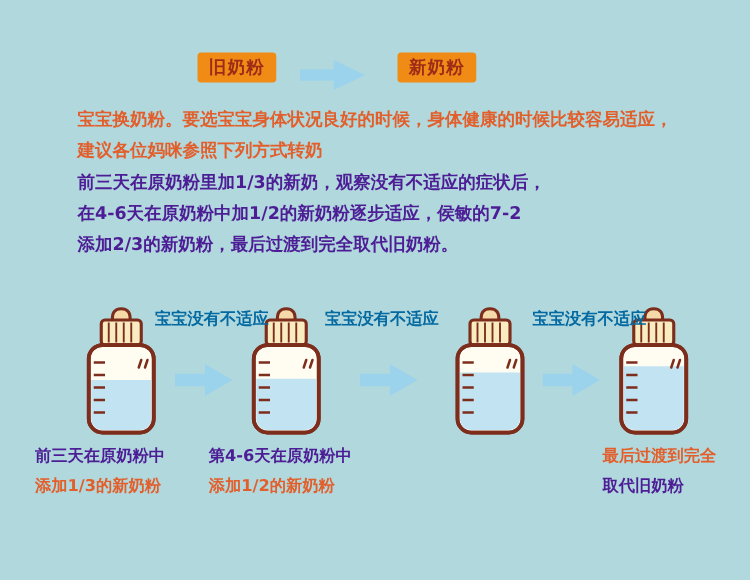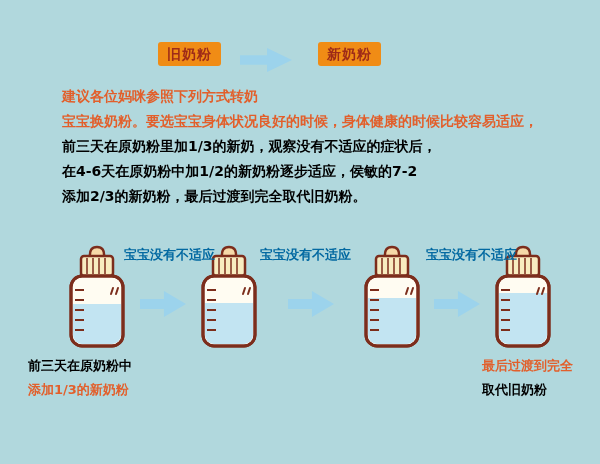--- a/index.html
+++ b/index.html
@@ -11,38 +11,38 @@
   .stage{position:relative;width:600px;height:464px;overflow:hidden;background:#b1d8dd;}
   .abs{position:absolute;}
   .pill{
     background:#f08c15;color:#9e2b18;
     font-weight:bold;font-size:14px;line-height:18px;
     padding:3px 9px;border-radius:3px;letter-spacing:1px;white-space:nowrap;
   }
   .arrow{background:#9cd3ec;}
   .arrow-right{clip-path:polygon(0 32%,52% 32%,52% 4%,100% 50%,52% 96%,52% 68%,0 68%);}
   .orange{color:#e25f2b;}
-  .blue{color:#000000;}
+  .blue{color:#4c1d95;}
   .introline{font-size:14px;font-weight:bold;line-height:25px;white-space:nowrap;}
   .oklabel{font-size:13px;font-weight:bold;color:#0369a1;white-space:nowrap;}
   .cap{font-size:13px;font-weight:bold;line-height:24px;white-space:nowrap;}
   .bottle{width:78px;height:112px;}
 </style>
 </head>
 <body>
 
 <div class="stage">
 
   <div class="abs pill" style="left:158px;top:42px;">旧奶粉</div>
   <div class="abs arrow arrow-right" style="left:240px;top:47px;width:52px;height:26px;"></div>
   <div class="abs pill" style="left:318px;top:42px;">新奶粉</div>
 
   <div class="abs" style="left:62px;top:84px;">
+    <div class="introline orange">宝宝换奶粉。要选宝宝身体状况良好的时候，身体健康的时候比较容易适应，</div>
     <div class="introline orange">建议各位妈咪参照下列方式转奶</div>
-    <div class="introline orange">宝宝换奶粉。要选宝宝身体状况良好的时候，身体健康的时候比较容易适应，</div>
     <div class="introline blue">前三天在原奶粉里加1/3的新奶，观察没有不适应的症状后，</div>
     <div class="introline blue">在4-6天在原奶粉中加1/2的新奶粉逐步适应，侯敏的7-2</div>
     <div class="introline blue">添加2/3的新奶粉，最后过渡到完全取代旧奶粉。</div>
   </div>
 
   <div class="abs bottle" style="left:58px;top:240px;"><svg width="78" height="112" viewBox="0 0 78 112">
         <defs>
           <clipPath id="bclip0">
             <rect x="15" y="38" width="48" height="66" rx="9"></rect>
           </clipPath>
@@ -139,18 +139,22 @@
   <div class="abs oklabel" style="left:426px;top:246px;">宝宝没有不适应</div>
 
   <div class="abs arrow arrow-right" style="left:140px;top:290px;width:46px;height:28px;"></div>
   <div class="abs arrow arrow-right" style="left:288px;top:290px;width:46px;height:28px;"></div>
   <div class="abs arrow arrow-right" style="left:434px;top:290px;width:46px;height:28px;"></div>
 
   <div class="abs" style="left:28px;top:354px;">
     <div class="cap blue">前三天在原奶粉中</div>
     <div class="cap orange">添加1/3的新奶粉</div>
   </div>
+  <div class="abs" style="left:167px;top:354px;">
+    <div class="cap blue">第4-6天在原奶粉中</div>
+    <div class="cap orange">添加1/2的新奶粉</div>
+  </div>
   <div class="abs" style="left:482px;top:354px;">
     <div class="cap orange">最后过渡到完全</div>
     <div class="cap blue">取代旧奶粉</div>
   </div>
 
 </div>
 
 </body></html>

